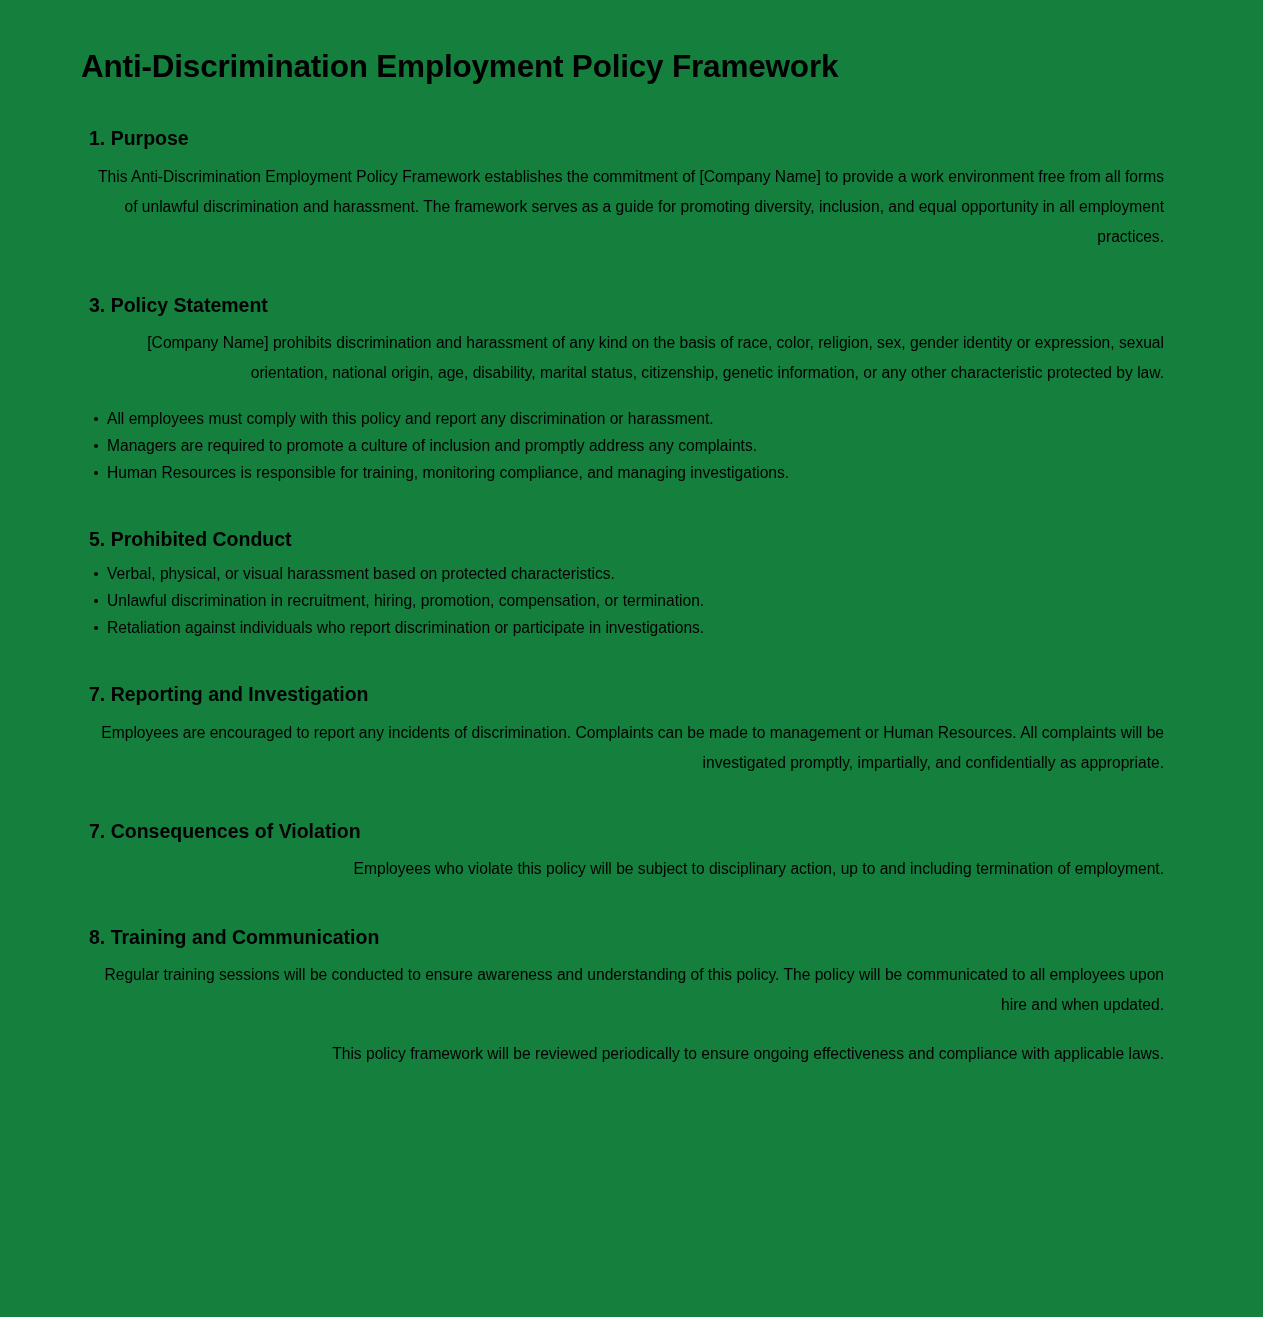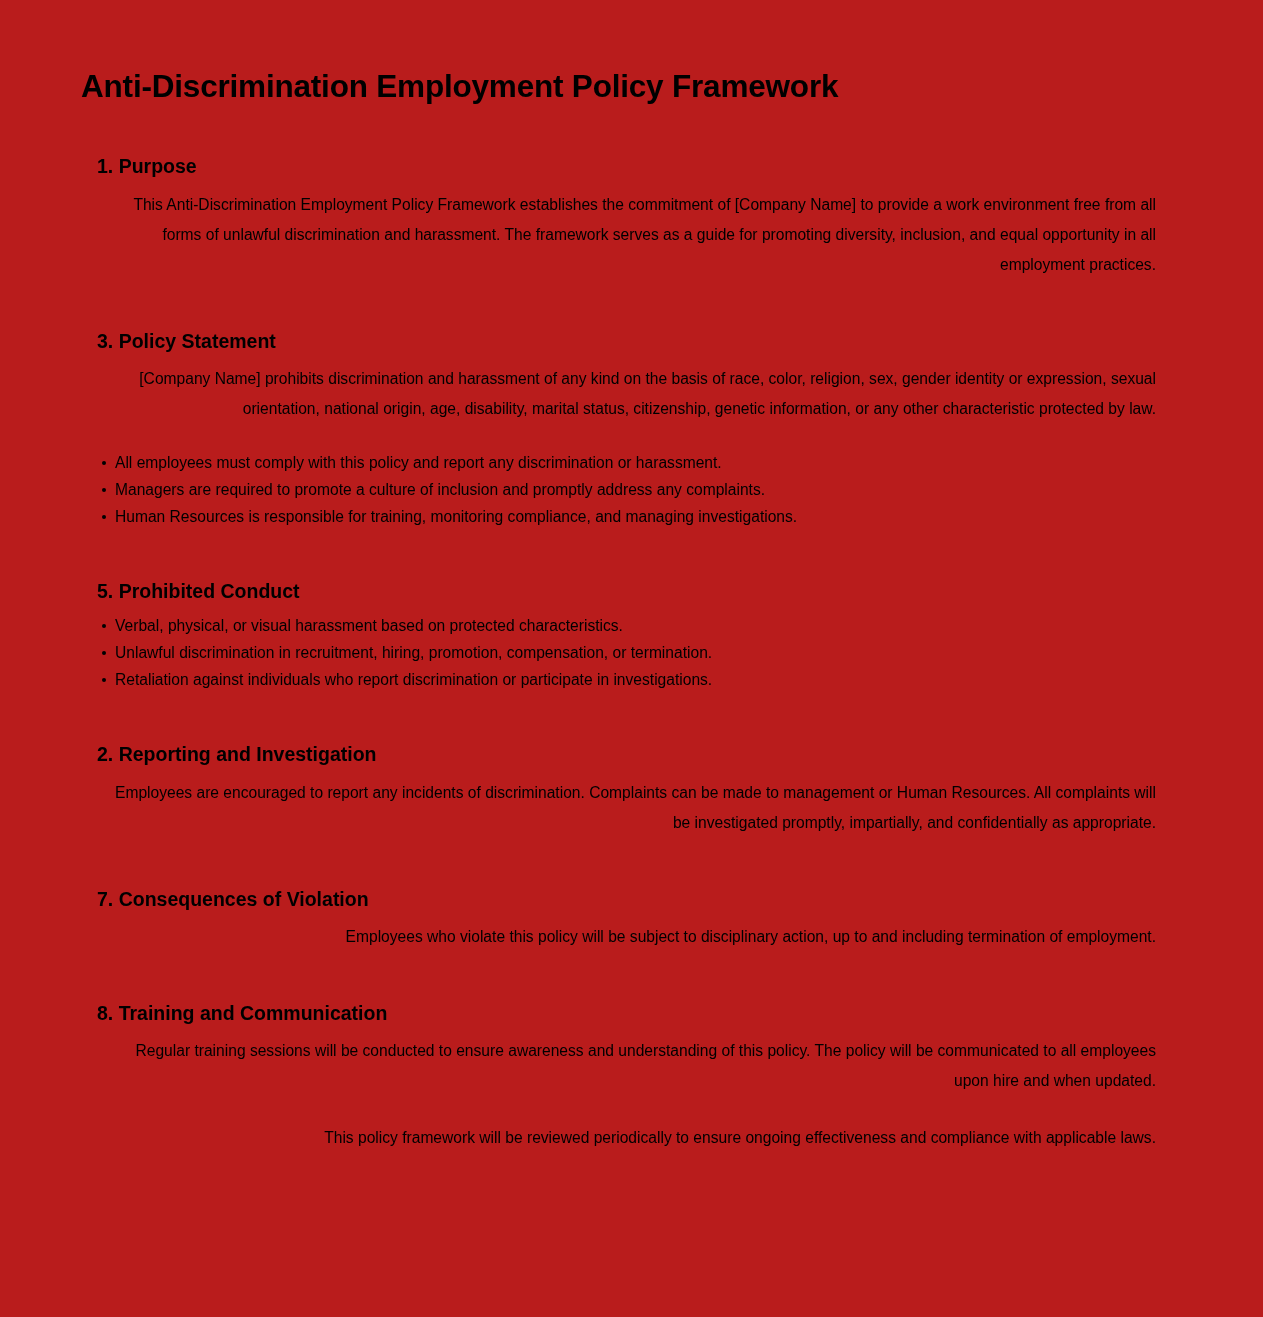--- a/index.html
+++ b/index.html
@@ -11,34 +11,34 @@
     width: 1263px;
     height: 1317px;
     font-family: "Liberation Sans", sans-serif;
     color: #000000;
     -webkit-font-smoothing: antialiased;
   }
   .page {
     box-sizing: border-box;
     width: 1263px;
     min-height: 1317px;
-    padding: 54px 91px 40px 81px;
-    background: #b91c1c;
+    padding: 34px 91px 40px 81px;
+    background: #15803d;
   }
   .doc-title {
     font-size: 31.5px;
     font-weight: bold;
     line-height: 1.18;
     letter-spacing: -0.2px;
     margin: 0 0 0 0;
     padding: 14px 0 0 0;
     color: #000000;
   }
   .section {
-    margin: 16px;
+    margin: 8px;
   }
   .section-heading {
     font-size: 19.5px;
     font-weight: bold;
     line-height: 1.25;
     color: #000000;
     margin: 0;
     padding: 33px 0 0 0;
   }
   .section-para {
@@ -103,21 +103,21 @@
   <div class="section">
     <h2 class="section-heading">5. Prohibited Conduct</h2>
     <ul class="section-list">
       <li>Verbal, physical, or visual harassment based on protected characteristics.</li>
       <li>Unlawful discrimination in recruitment, hiring, promotion, compensation, or termination.</li>
       <li>Retaliation against individuals who report discrimination or participate in investigations.</li>
     </ul>
   </div>
 
   <div class="section">
-    <h2 class="section-heading">2. Reporting and Investigation</h2>
+    <h2 class="section-heading">7. Reporting and Investigation</h2>
     <p class="section-para">Employees are encouraged to report any incidents of discrimination. Complaints can be made to management or Human Resources. All complaints will be investigated promptly, impartially, and confidentially as appropriate.</p>
   </div>
 
   <div class="section">
     <h2 class="section-heading">7. Consequences of Violation</h2>
     <p class="section-para">Employees who violate this policy will be subject to disciplinary action, up to and including termination of employment.</p>
   </div>
 
   <div class="section">
     <h2 class="section-heading">8. Training and Communication</h2>

